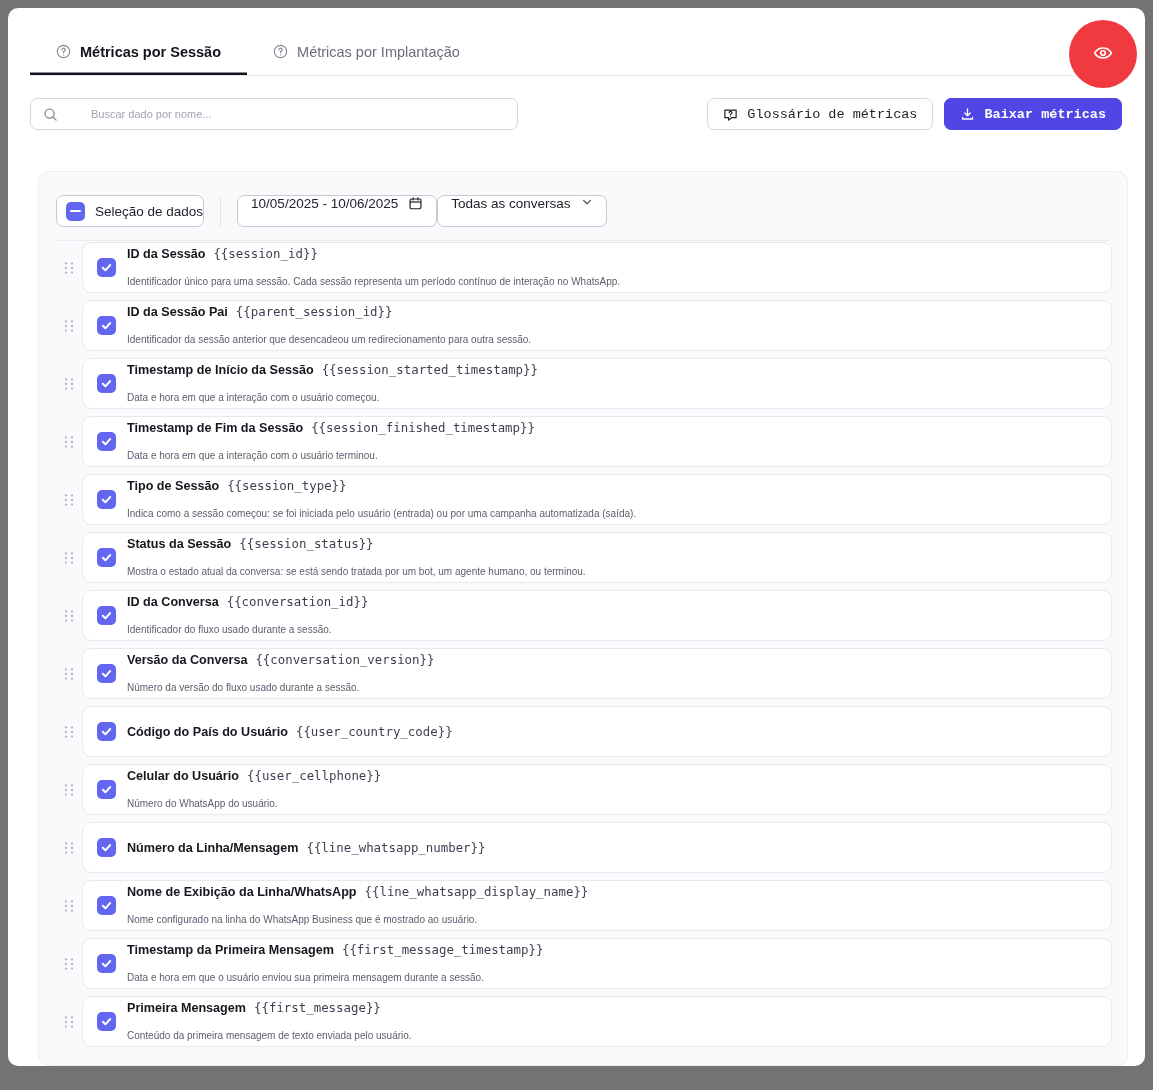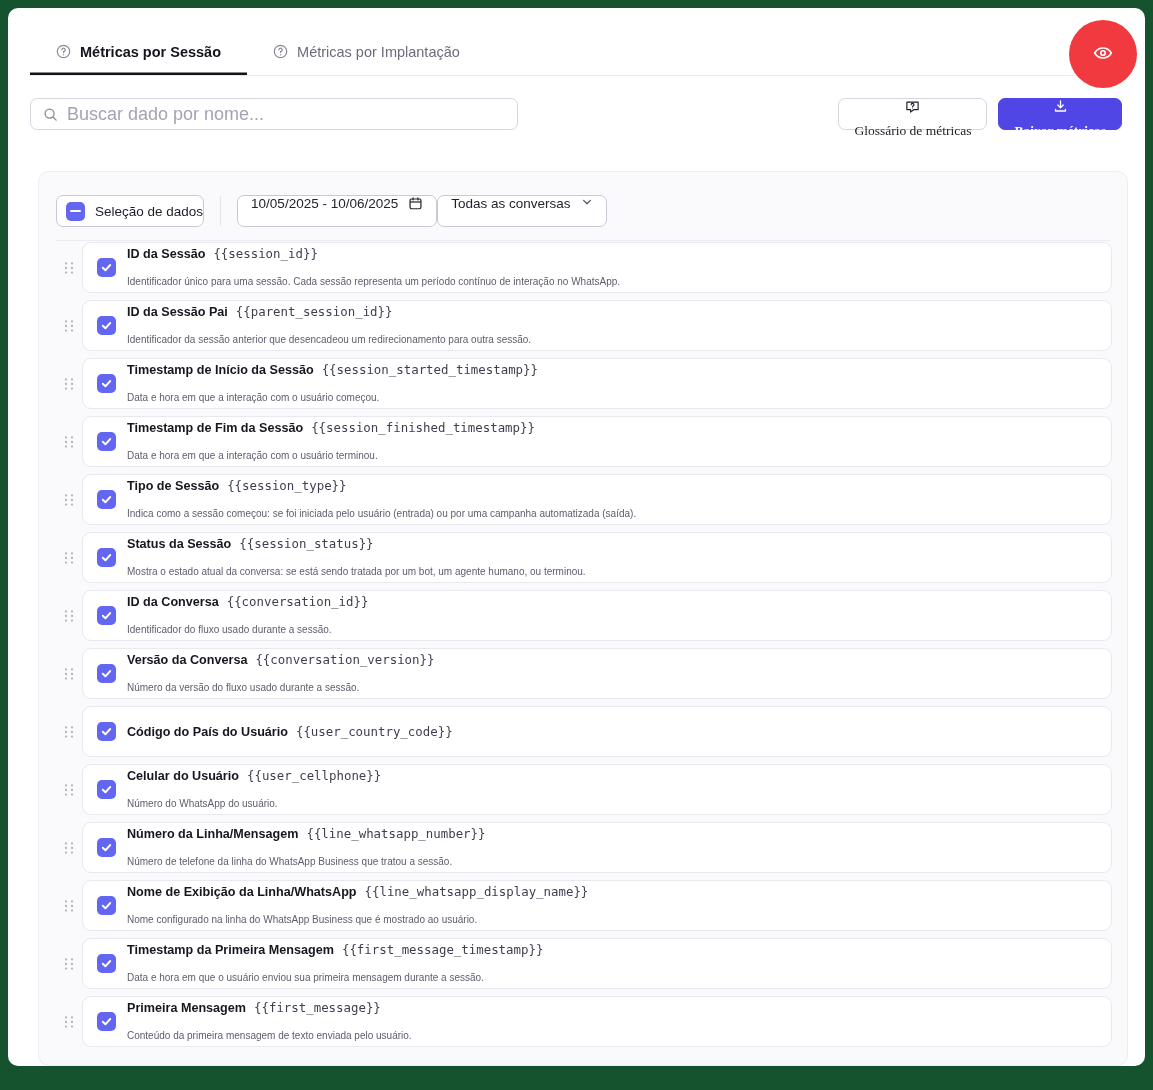--- a/index.html
+++ b/index.html
@@ -9,21 +9,21 @@
     height: 1090px;
     background: #f6f6fb;
     font-family: "Liberation Sans", sans-serif;
     overflow: hidden;
   }
 
   .page {
     position: relative;
     width: 1153px;
     height: 1090px;
-    background: #14532d;
+    background: #737373;
   }
 
   
   .app-sheet {
     position: absolute;
     left: 8px;
     top: 8px;
     width: 1137px;
     height: 1058px;
     background: #ffffff;
@@ -85,46 +85,46 @@
     display: flex;
     align-items: center;
     gap: 9px;
     padding: 0 12px;
   }
   .search-icon { width: 15px; height: 15px; flex: 0 0 15px; display:block; }
   .search-input {
     border: none;
     outline: none;
     flex: 1;
-    font-size: 18px;
+    font-size: 11px;
     color: #3a3a48;
     font-family: "Liberation Sans", sans-serif;
     background: transparent;
+    margin-left: 24px;
   }
   .search-input::placeholder { color: #a3a3b4; }
 
   .actions {
     position: absolute;
     right: 1px; top: 0;
     display: flex;
     align-items: center;
     gap: 11px;
   }
   .btn {
     display: flex;
     align-items: center;
     gap: 9px;
     height: 32px;
     padding: 0 15px;
     border-radius: 7px;
     font-size: 13.5px;
     cursor: pointer;
-    font-family: Liberation Serif, serif;
+    font-family: Liberation Mono, monospace;
     white-space: nowrap;
-    flex-direction: column;
   }
   .btn-secondary {
     background: #fff;
     border: 1px solid #d6d6e0;
     color: #1e1e28;
   }
   .btn-primary {
     background: #4f46e5;
     border: 1px solid #4f46e5;
     color: #ffffff;
@@ -702,21 +702,20 @@
     <div class="card">
       <span class="cb">
         <svg viewBox="0 0 14 14" width="13" height="13" fill="none" stroke="#ffffff" stroke-width="2.1">
           <path d="M3 7.2 5.8 10 11 4.3" stroke-linecap="round" stroke-linejoin="round"></path>
         </svg>
       </span>
       <div class="texts">
         <div class="line1">
           <span class="ttl">Número da Linha/Mensagem</span><span class="var">{{line_whatsapp_number}}</span>
         </div>
-        <div class="line2">Número de telefone da linha do WhatsApp Business que tratou a sessão.</div>
       </div>
     </div>
   </div>
 
   <div class="row">
     <div class="drag-handle">
       <svg viewBox="0 0 10 14" width="10" height="14">
         <g fill="#b3b3c2">
           <circle cx="2" cy="2.4" r="1.15"></circle>
                   <circle cx="8" cy="2.4" r="1.15"></circle>

